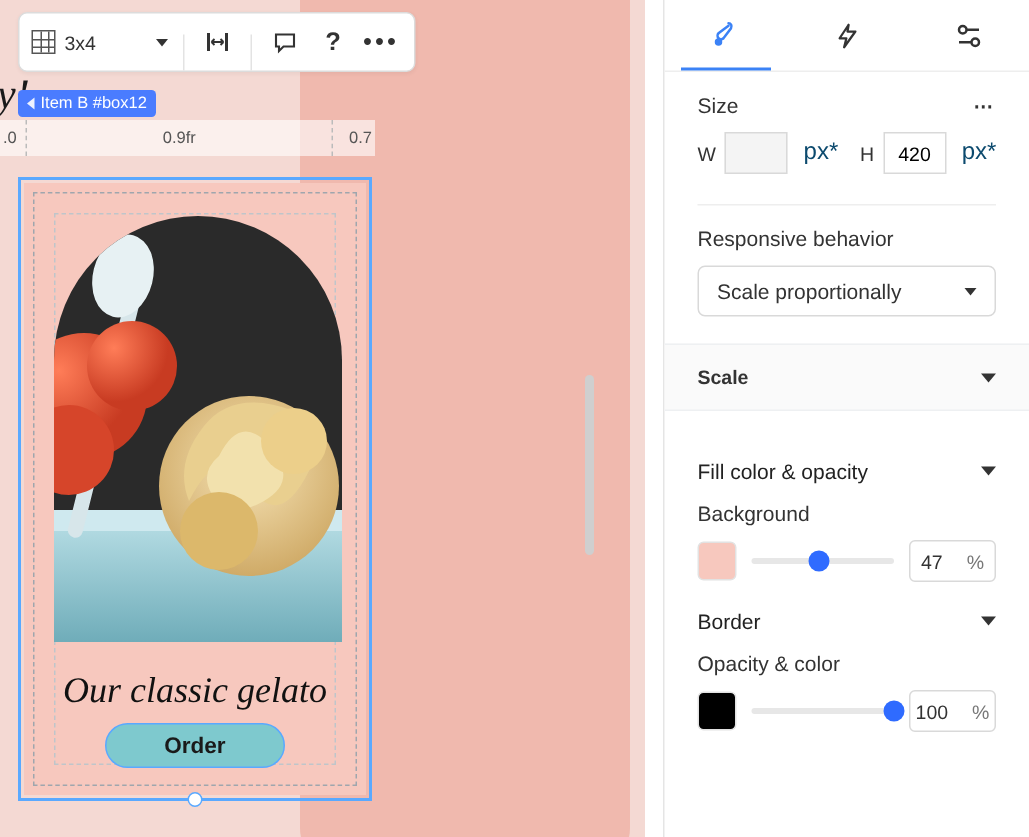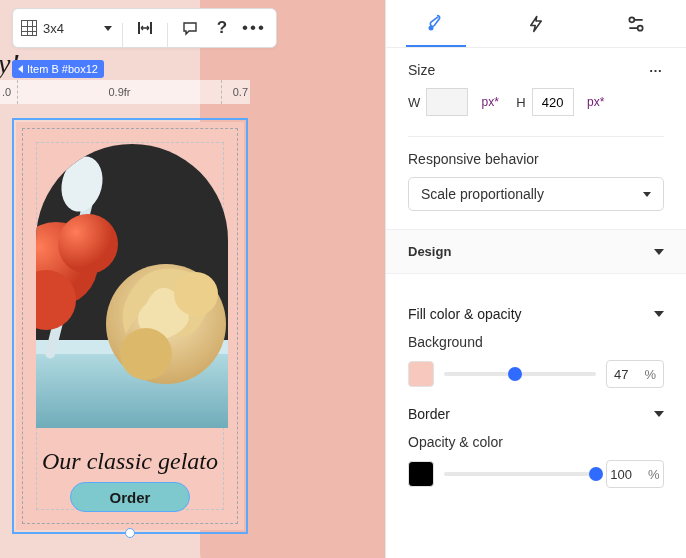--- a/index.html
+++ b/index.html
@@ -198,21 +198,21 @@
     left: 390px; top: 250px;
     width: 6px; height: 120px;
     background: #cfcfcf;
     border-radius: 3px;
   }
 
   
   .panel {
     position: absolute;
     right: 0; top: 0;
-    width: 301px; height: 558px;
+    width: 244px; height: 558px;
     background: #fff;
     border-left: 1px solid #e5e5e5;
     overflow:hidden;
   }
   .panel-left-rule {
     position:absolute; left:-26px; top:0;
     width:26px; height:100%;
     background:#fff;
     border-right:1px solid #e5e5e5;
   }
@@ -255,23 +255,23 @@
   .dim {
     display:flex; align-items:center; gap:6px;
   }
   .dim-input {
     width:42px; height:28px;
     border:1px solid #d9d9d9; border-radius:0;
     text-align:center; font-size:13px;
   }
   .dim-input.empty { background:#f4f4f4; }
   .unit {
-    width:32px; height:28px; font-size:12px;
+    width:32px; height:28px; font-size:16px;
     display:flex; align-items:center; justify-content:center;
-    color:#701a75;
+    color:#0c4a6e;
   }
 
   .section-hr { border:none; border-top:1px solid #eee; margin:0 22px; }
 
   .select {
     display:flex; align-items:center; justify-content:space-between;
     border:1px solid #d9d9d9; border-radius:5px;
     padding: 8px 12px; font-size:14px;
     cursor:pointer;
   }
@@ -489,21 +489,21 @@
       <span class="faint">Responsive behavior</span>
     </div>
     <div class="select">
       <span>Scale proportionally</span>
       <span class="chev"></span>
     </div>
     <div style="height:14px"></div>
   </div>
 
   <div class="accordion-head">
-    <span>Design</span>
+    <span>Scale</span>
     <span class="caret-down"></span>
   </div>
 
   <div class="section">
 
     <div class="subhead" style="margin-top:12px;">
       <span>Fill color &amp; opacity</span>
       <span class="caret-down"></span>
     </div>
 

